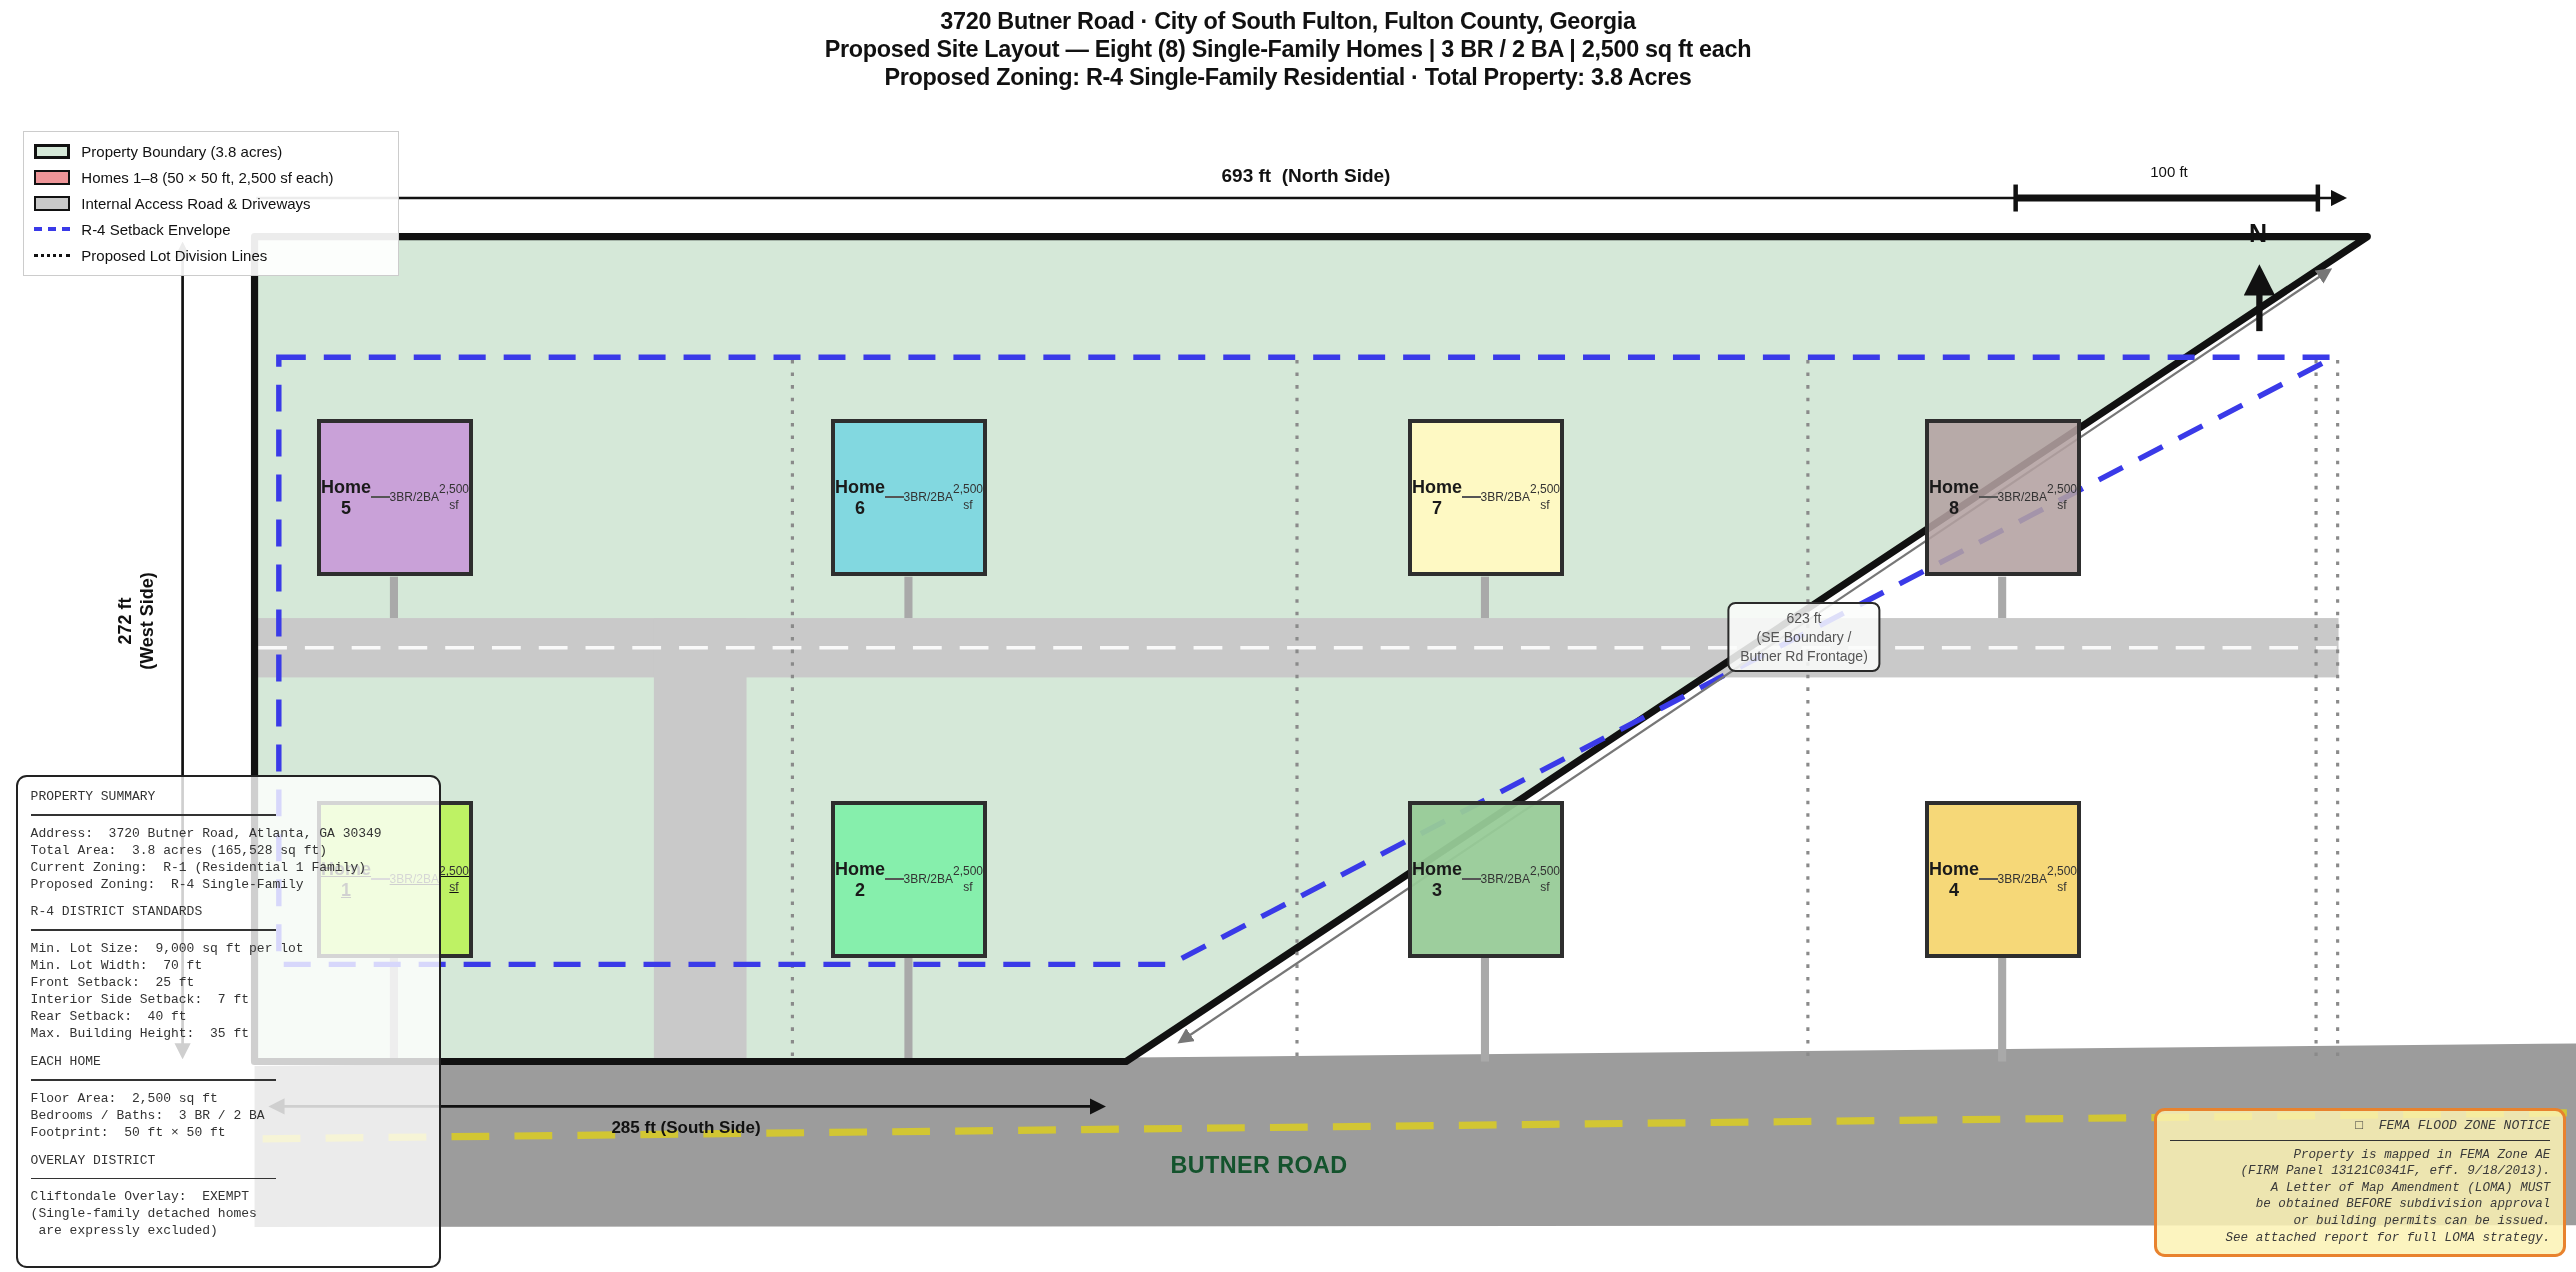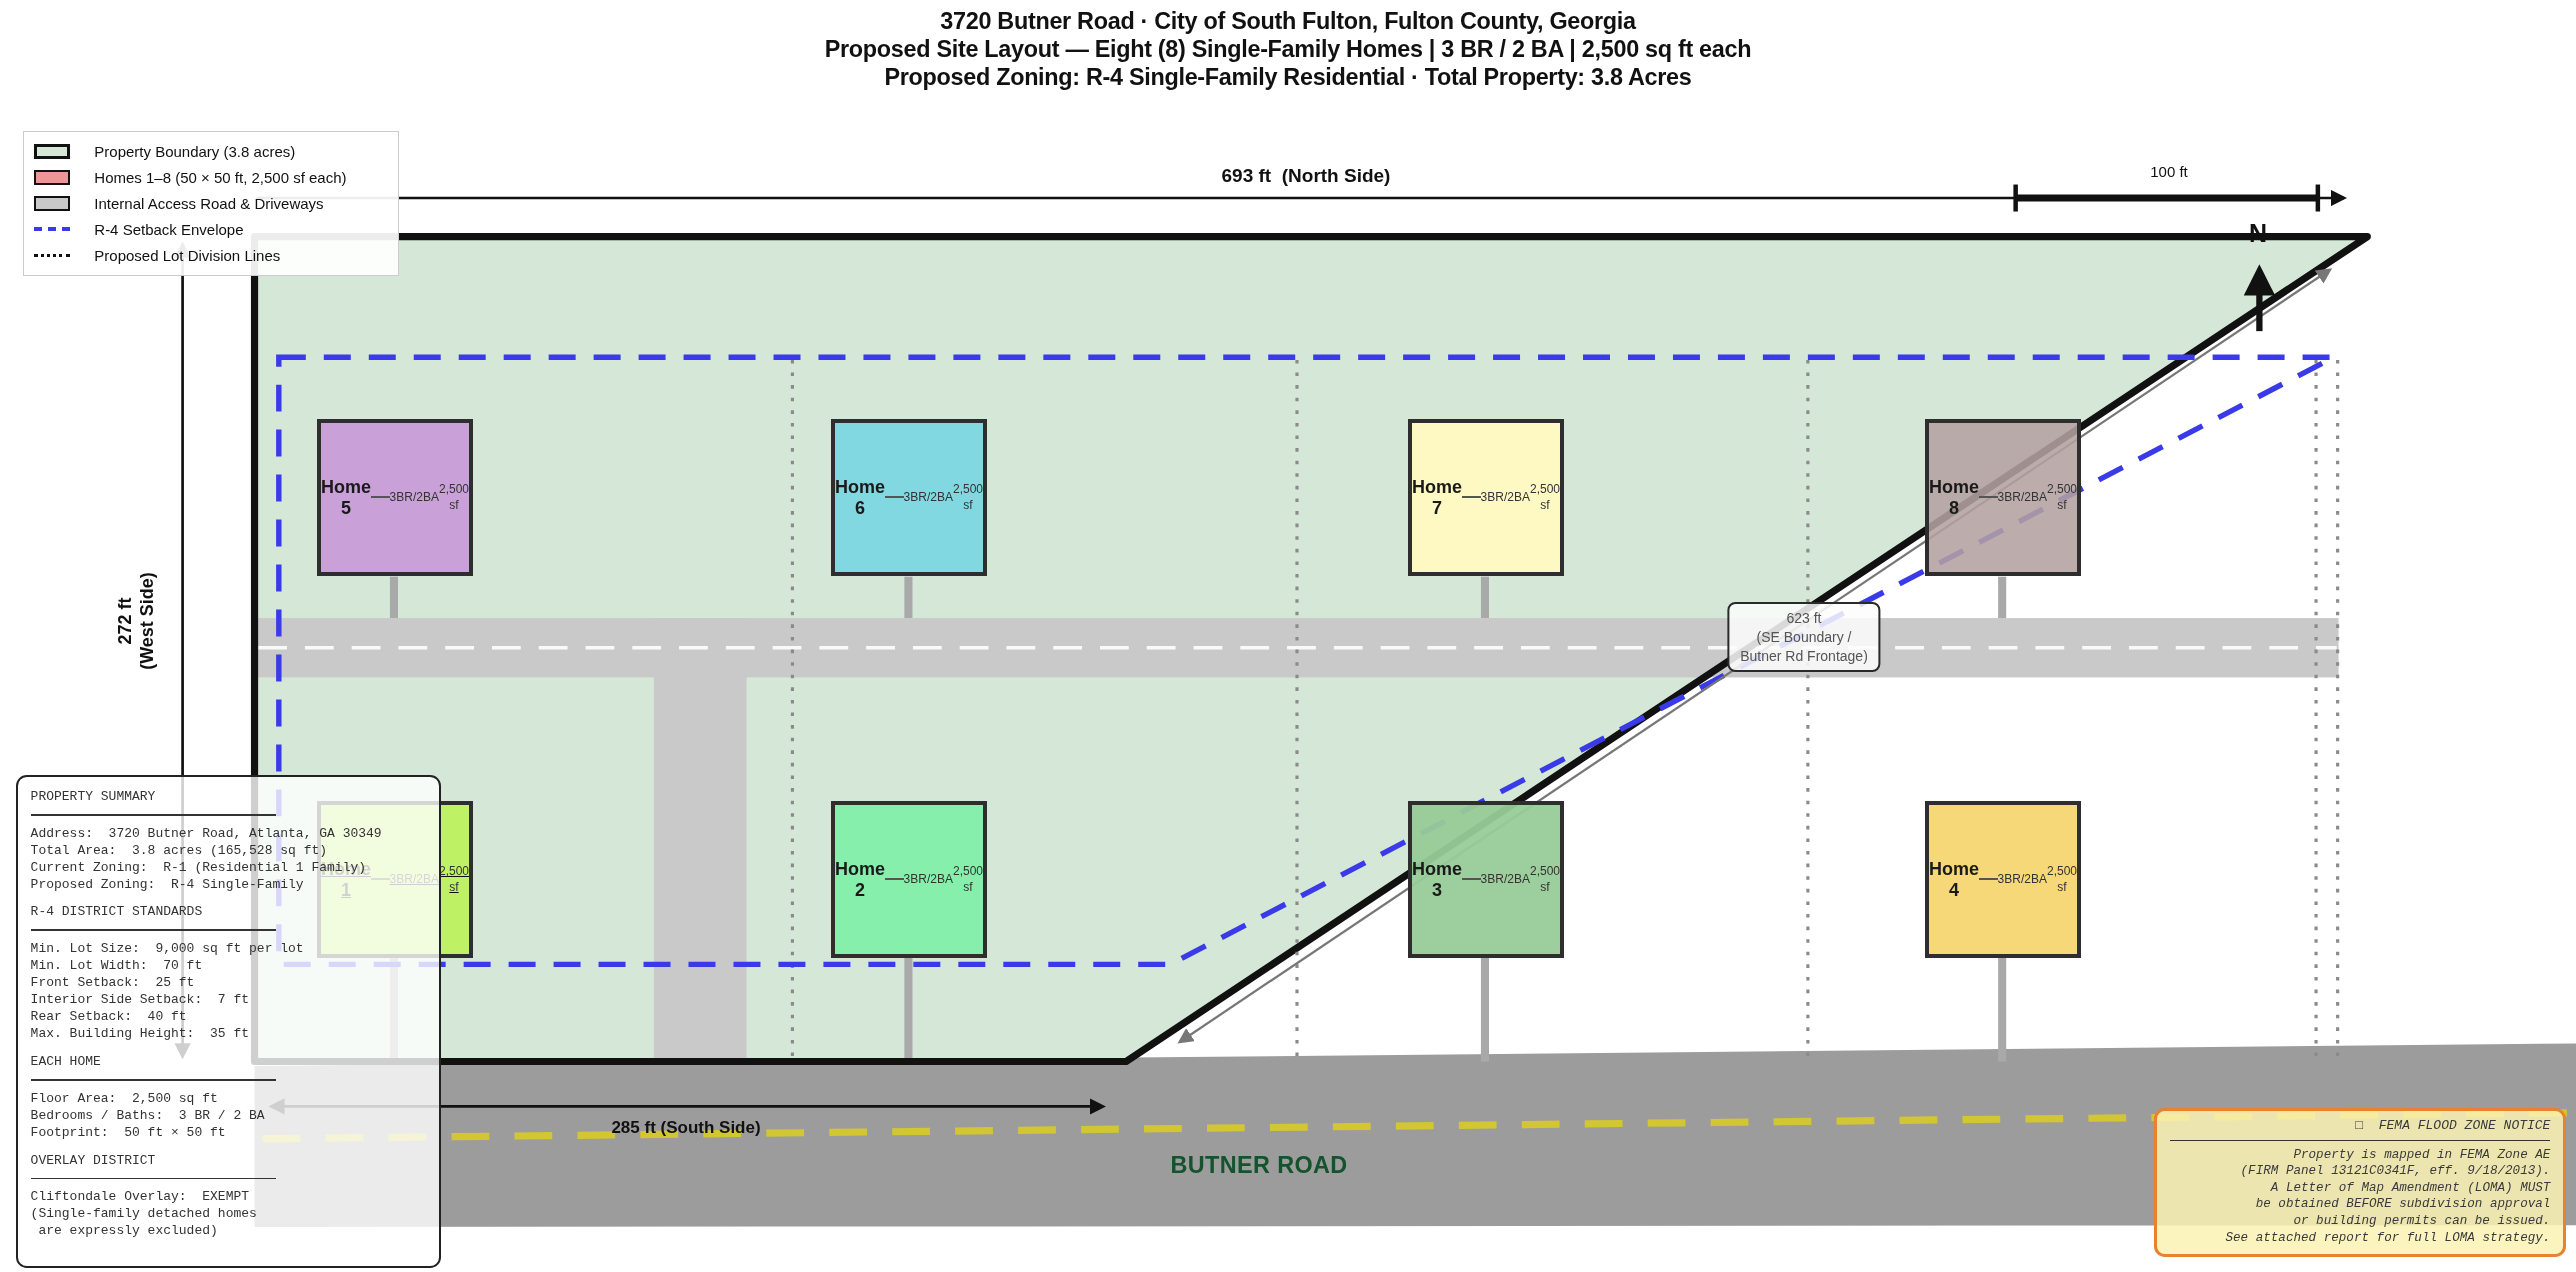--- a/index.html
+++ b/index.html
@@ -31,21 +31,21 @@
   .lbl-south{left:686px;top:1128px;transform:translate(-50%,-50%);font-weight:bold;font-size:17px;}
   .lbl-road{left:1259px;top:1165px;transform:translate(-50%,-50%);font-weight:bold;font-size:23.4px;
             color:#14532d;letter-spacing:0.4px;}
   .se-label{position:absolute;left:1804px;top:637px;transform:translate(-50%,-50%);z-index:3;
             background:rgba(252,253,252,0.85);border:2.2px solid #2a2a2a;border-radius:8px;
             padding:4.5px 10.8px;text-align:center;font-size:14px;line-height:19px;color:#555;white-space:nowrap;}
 
   
   .legend{position:absolute;left:22.5px;top:131px;width:376px;box-sizing:border-box;z-index:4;
           background:rgba(255,255,255,0.92);border:1.8px solid #ccc;padding:6.3px 10.8px;}
-  .legend-row{display:flex;align-items:center;height:26px;gap:24px;}
+  .legend-row{display:flex;align-items:center;height:26px;gap:11px;}
   .legend-swatch{width:36px;height:15.3px;flex:0 0 auto;box-sizing:border-box;}
   .sw-fill-property{background:#d5e8d8;border:3.6px solid #111;}
   .sw-fill-homes{background:#ee9598;border:2.7px solid #111;}
   .sw-fill-road{background:#c9c9c9;border:2.7px solid #111;}
   .sw-line-setback{height:0;border-top:4.5px dashed #3a3ae8;}
   .sw-line-lot{height:0;border-top:3.6px dotted #111;}
   .legend-label{font-size:15px;color:#111;white-space:nowrap;}
 
   
   .summary{position:absolute;left:16px;top:775px;width:425px;height:493px;box-sizing:border-box;z-index:4;

